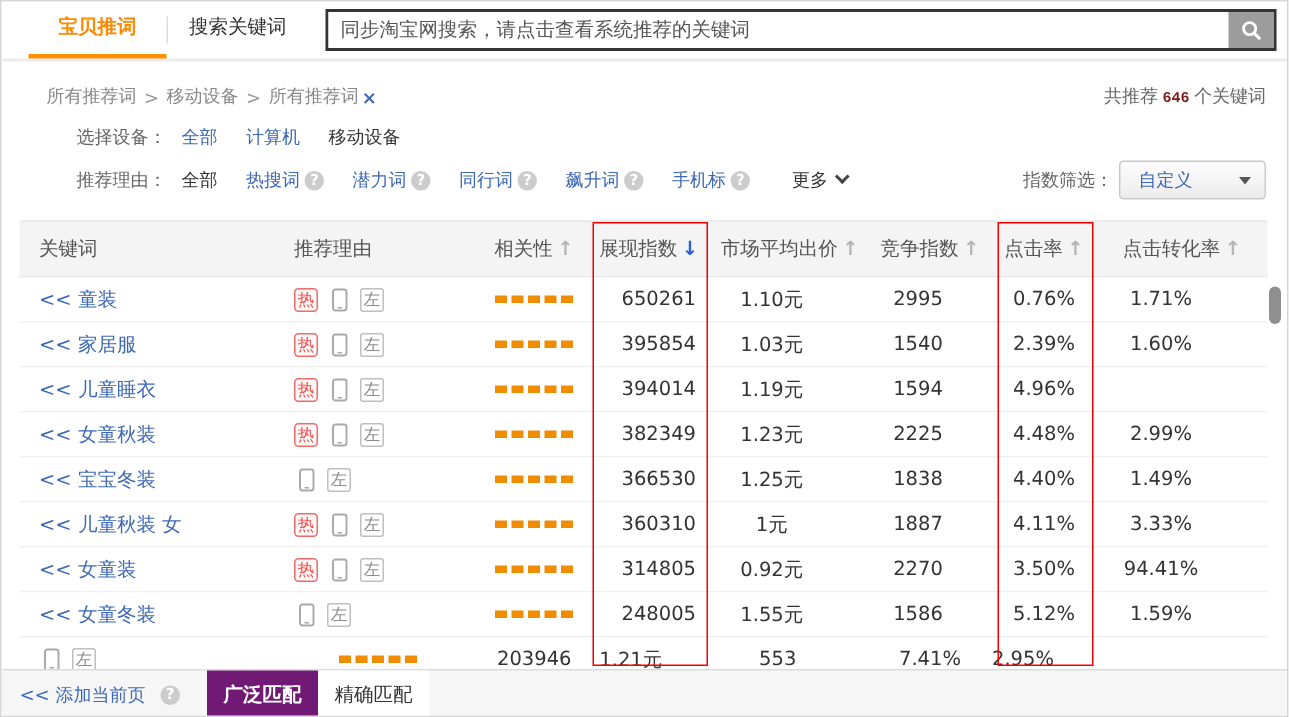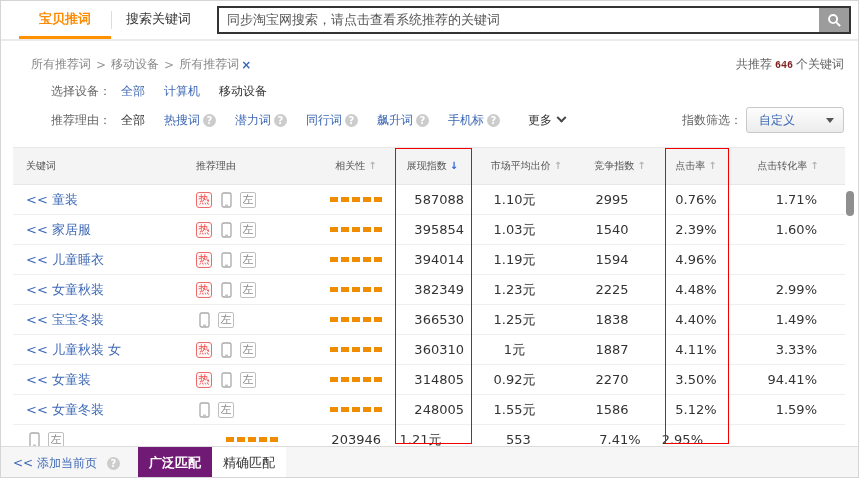--- a/index.html
+++ b/index.html
@@ -39,36 +39,36 @@
   .more{display:flex;align-items:center;gap:6px;margin-left:28px;color:#333;cursor:pointer;}
   .chev{width:7px;height:7px;border-right:2px solid #444;border-bottom:2px solid #444;transform:rotate(45deg) translate(-2px,-2px);}
   .idxfilter{margin-left:auto;display:flex;align-items:center;}
   .dropdown{width:98px;height:26px;border:1px solid #c9c9c9;border-radius:3px;
             background:linear-gradient(#fdfdfd,#ececec);display:flex;align-items:center;cursor:pointer;}
   .dd-val{flex:1;padding-left:12px;color:#3d68b5;}
   .caret{width:0;height:0;border-left:4px solid transparent;border-right:4px solid transparent;border-top:5px solid #555;margin-right:9px;}
   
   .tablewrap{position:absolute;left:12px;top:146px;width:832px;z-index:1;}
   .thead,.row{display:grid;grid-template-columns:170px 138px 70px 83px 105px 82px 70px 1fr;align-items:center;}
-  .thead{height:38px;background:#f4f4f4;border-top:1px solid #e7e7e7;border-bottom:1px solid #e7e7e7;color:#555;font-size:10px;}
+  .thead{height:38px;background:#f4f4f4;border-top:1px solid #e7e7e7;border-bottom:1px solid #e7e7e7;color:#555;font-size:13px;}
   .th{white-space:nowrap;}
   .h1,.h2{padding-left:13px;text-align:left;}
   .h3,.h4,.h5,.h6,.h7,.h8{text-align:center;}
   .arrow{font-weight:bold;margin-left:3px;}
   .arrow.up{color:#b5b5b5;}
   .arrow.down{color:#2a5cd5;}
   .row{height:30px;border-bottom:1px solid #efefef;font-size:13px;color:#333;background:#fff;}
   .c1{padding-left:13px;color:#3d68b5;cursor:pointer;white-space:nowrap;overflow:hidden;}
   .c2{padding-left:13px;display:flex;align-items:center;gap:6px;}
   .c3{display:flex;justify-content:center;gap:3px;}
   .c4{text-align:right;padding-right:10px;}
   .c5{text-align:center;padding-right:24px;}
   .c6{text-align:center;padding-right:16px;}
   .c7{text-align:center;}
-  .c8{text-align:right;padding-right:28px;}
+  .c8{text-align:center;padding-right:28px;}
   .dash{width:8px;height:5px;background:#ef8c00;display:inline-block;}
   .badge{display:inline-block;width:16px;height:16px;line-height:14px;text-align:center;font-size:11px;flex:0 0 auto;}
   .badge.hot{border:1px solid #f06a6a;color:#f04b4b;border-radius:3px;background:#fff8f8;}
   .badge.left{border:1px solid #bfbfbf;color:#8c8c8c;border-radius:2px;background:#fff;}
   .badge.mobile{border:none;display:flex;align-items:center;justify-content:center;}
   
   .redbox{position:absolute;border:1px solid #f20000;z-index:4;pointer-events:none;}
   .box1{left:394px;top:147px;width:77px;height:296px;}
   .box2{left:664px;top:147px;width:64px;height:296px;}
   .scroll-thumb{position:absolute;left:845px;top:190px;width:8px;height:25px;border-radius:4px;background:#8f8f8f;z-index:3;cursor:pointer;}
@@ -173,21 +173,21 @@
             </span>
             <span class="badge left">左</span>
           </div>
           <div class="c3">
             <span class="dash"></span>
             <span class="dash"></span>
             <span class="dash"></span>
             <span class="dash"></span>
             <span class="dash"></span>
           </div>
-          <div class="c4">587088</div>
+          <div class="c4">650261</div>
           <div class="c5">1.10元</div>
           <div class="c6">2995</div>
           <div class="c7">0.76%</div>
           <div class="c8">1.71%</div>
         </div>
         <div class="row">
           <div class="c1">&lt;&lt; 家居服</div>
           <div class="c2">
             <span class="badge hot">热</span>
             <span class="badge mobile">

